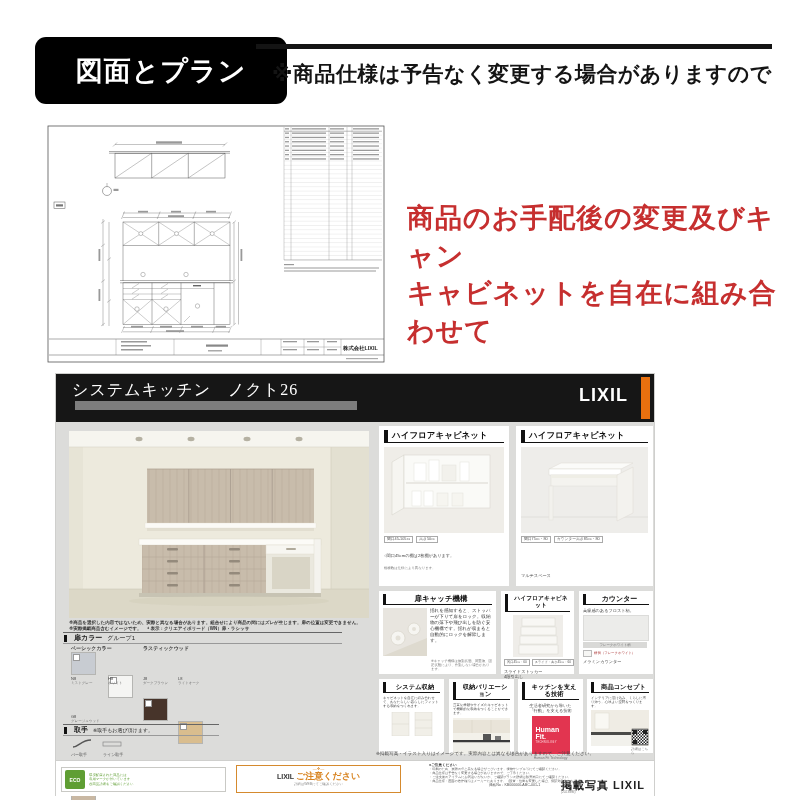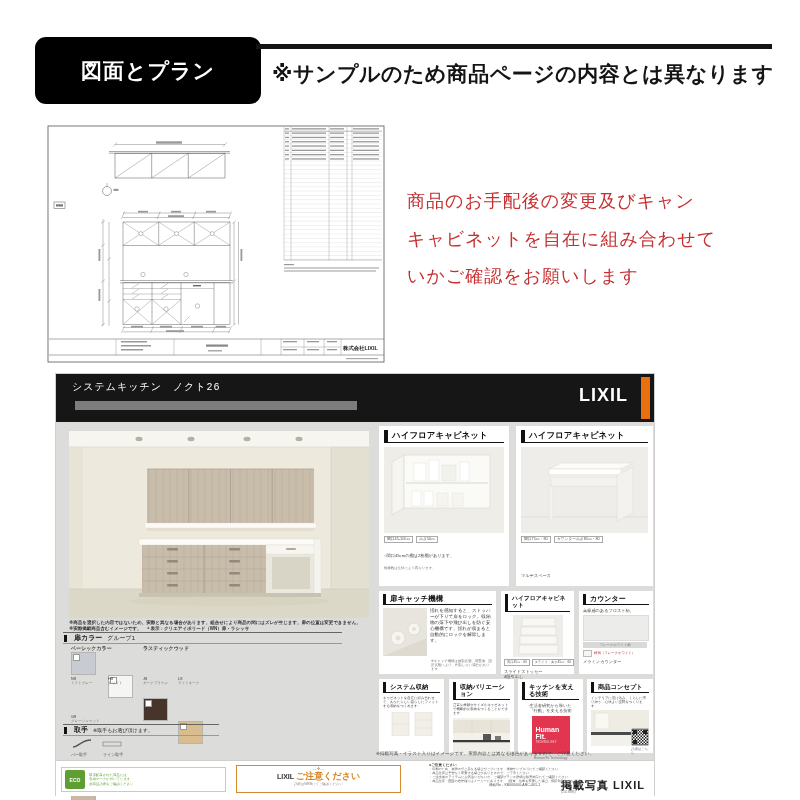--- a/index.html
+++ b/index.html
@@ -1,46 +1,46 @@
 <!DOCTYPE html>
 <html><head>
 <meta charset="utf-8">
 <style>
   html,body{margin:0;padding:0;}
   body{width:800px;height:800px;background:#ffffff;font-family:"Liberation Sans","DejaVu Sans",sans-serif;color:#111;position:relative;overflow:hidden;}
   .abs{position:absolute;}
   
-  .title-box{left:35px;top:37px;width:226px;height:67px;background:#000;border-radius:11px;display:flex;align-items:center;justify-content:center;color:#fff;font-size:21px;font-weight:bold;letter-spacing:1px;}
+  .title-box{left:35px;top:37px;width:252px;height:67px;background:#000;border-radius:11px;display:flex;align-items:center;justify-content:center;color:#fff;font-size:27px;font-weight:bold;letter-spacing:1px;}
   .hdr-line{left:256px;top:44px;width:516px;height:5px;background:#141414;}
   .hdr-note{left:272px;top:60px;font-size:21px;font-weight:bold;color:#141414;letter-spacing:0.5px;}
   
-  .warning{left:407px;top:183px;width:372px;font-size:18px;font-weight:normal;line-height:37.5px;letter-spacing:1px;}
+  .warning{left:407px;top:200px;width:372px;font-size:27px;font-weight:bold;line-height:37.5px;letter-spacing:1px;}
   
   .catalog{left:55px;top:373px;width:600px;height:423px;background:#fff;border:1px solid #cfcfcd;box-sizing:border-box;}
   .cat-bar{left:0;top:0;width:598px;height:48px;background:#161616;}
-  .cat-title{left:16px;top:6px;color:#fff;font-family:Liberation Mono, monospace;font-size:10px;letter-spacing:1px;}
+  .cat-title{left:16px;top:6px;color:#fff;font-family:Liberation Serif, serif;font-size:16px;letter-spacing:1px;}
   .cat-grayline{left:19px;top:27px;width:282px;height:9px;background:#7d7d7d;}
   .cat-logo{right:26px;top:11px;color:#fff;font-size:18px;font-weight:bold;letter-spacing:1px;}
   .cat-orange{right:4px;top:3px;width:9px;height:42px;}
   .cat-body{left:0;top:48px;width:598px;height:338px;background:#dcdcda;}
   .render-note{font-size:4.5px;line-height:5.5px;font-weight:bold;color:#333;width:312px;}
   
   .sec-h{border-top:1px solid #666;border-bottom:1px solid #999;height:10px;font-size:7px;font-weight:bold;color:#222;display:flex;align-items:center;gap:5px;padding-left:1px;}
   .sec-h .blk{display:inline-block;width:3px;height:7px;background:#111;margin-right:2px;}
   .grp-label{font-size:5px;font-weight:bold;color:#333;}
   .swatch{width:25px;height:23px;box-sizing:border-box;border:0.5px solid #b5b5b2;position:relative;}
   .swatch .chk{position:absolute;left:1px;top:1px;width:4.5px;height:4.5px;background:#fff;border:0.5px solid #999;}
   .sw-code{font-size:4px;color:#444;line-height:5px;}
   .sw-name{font-size:3.5px;color:#777;line-height:4.5px;}
   .opt-box{width:30px;height:9px;border:0.5px solid #999;background:#fff;font-size:4px;color:#777;display:flex;align-items:center;justify-content:center;}
   .handle-lbl{font-size:4px;color:#555;}
   
   .panel{background:#fff;box-sizing:border-box;position:absolute;}
   .ptitle{font-weight:bold;font-size:8.5px;color:#111;border-left:4px solid #111;padding:1px 0 1.5px 4px;border-bottom:1.5px solid #111;margin:4px 5px 0 5px;line-height:9px;}
-  .ptitle.sm{font-size:6.3px;border-left-width:3px;line-height:7px;margin:3px 4px 0 4px;border-bottom-width:1px;}
+  .ptitle.sm{font-size:6.3px;border-left-width:3px;line-height:7px;margin:3px 4px 0 4px;border-bottom-width:1px;text-align:center;}
   .tag{border:0.5px solid #aaa;font-size:3.8px;color:#555;background:#fff;padding:0.5px 2px;line-height:4.5px;white-space:nowrap;}
   .p-tiny{font-size:4.2px;color:#444;line-height:5.2px;}
   .p-micro{font-size:3.4px;color:#777;line-height:4.2px;}
   .p-body{font-size:4.6px;color:#333;line-height:6px;}
   .hf-logo{background:#e23550;color:#fff;width:38px;height:38px;display:flex;flex-direction:column;align-items:flex-start;justify-content:center;padding-left:4px;box-sizing:border-box;}
   .hf-logo .t1{font-size:7px;font-weight:bold;line-height:7.5px;}
   .hf-logo .t2{font-size:2.6px;letter-spacing:0.3px;opacity:0.85;}
   
   .foot-band{left:0;top:386px;width:598px;height:35px;background:#fff;border-top:1px solid #cfcfcd;}
   .eco-box{left:5px;top:6px;width:165px;height:25px;border:0.5px solid #c9c9c5;display:flex;align-items:center;gap:4px;padding-left:3px;box-sizing:border-box;background:#fff;}
@@ -57,21 +57,21 @@
   .company{left:505px;top:17px;font-size:11px;font-weight:bold;color:#222;letter-spacing:1px;}
   .doc-sub{left:505px;top:29px;font-size:3.2px;color:#888;}
 </style>
 </head>
 <body>
 
 <div class="abs title-box">
   <span>図面とプラン</span>
 </div>
 <div class="abs hdr-line"></div>
-<div class="abs hdr-note">※サンプルのため商品ページの内容とは異なります</div>
+<div class="abs hdr-note">※商品仕様は予告なく変更する場合がありますので</div>
 
 <svg class="abs" style="left:46px;top:124px;" width="340" height="240" viewBox="0 0 340 240">
   <defs>
     <pattern id="rows" x="238" y="3" width="98" height="4.3" patternUnits="userSpaceOnUse">
       <line x1="0" y1="4.3" x2="98" y2="4.3" stroke="#999" stroke-width="0.3"></line>
     </pattern>
     <g id="trow" fill="#9a9a9a">
       <rect x="239" y="0" width="4" height="1.3"></rect>
       <rect x="246" y="0" width="34" height="1.3"></rect>
       <rect x="284" y="0" width="14" height="1.3"></rect>
@@ -253,21 +253,20 @@
       <rect x="281" y="225" width="10" height="1.3"></rect>
       <rect x="300" y="234" width="32" height="1.2" fill="#aaa"></rect>
     </g>
     <text x="297" y="226" font-size="5.4" font-weight="bold" fill="#222">株式会社LIXIL</text>
   </g>
 </svg>
 
 <div class="abs warning" id="warn" style="color: rgb(198, 47, 47);">
   <div>商品のお手配後の変更及びキャン</div>
   <div>キャビネットを自在に組み合わせて</div>
-  <div>いかご確認をお願いします</div>
 </div>
 
 <div class="abs catalog">
 
   <div class="abs cat-bar">
     <div class="abs cat-title">システムキッチン　ノクト26</div>
     <div class="abs cat-grayline"></div>
     <div class="abs cat-logo">LIXIL</div>
     <div class="abs cat-orange" style="background-color: rgb(232, 112, 15);"></div>
   </div>

